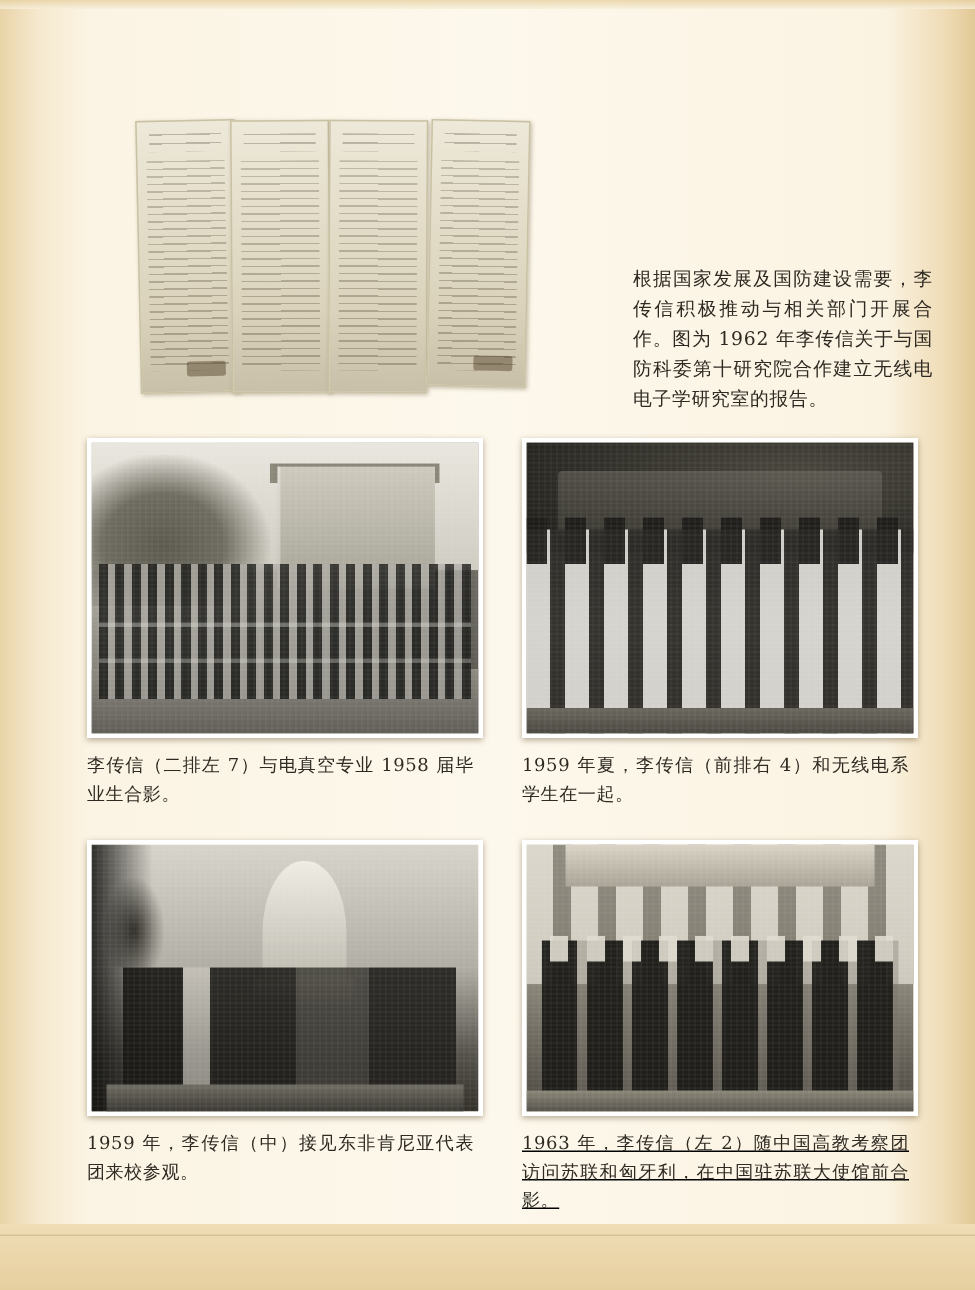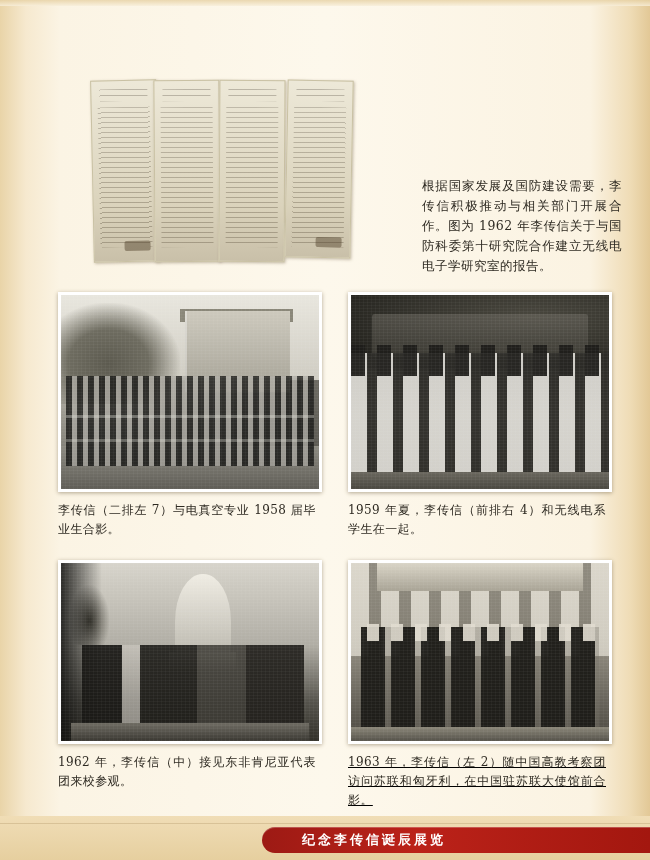--- a/index.html
+++ b/index.html
@@ -334,37 +334,34 @@
     <div class="cell c3">
       <div class="photo tall p3">
         <div class="plant"></div>
         <div class="bust"></div>
         <div class="bustbase"></div>
         <div class="darkleft"></div>
         <div class="seated"></div>
         <div class="table"></div>
         <div class="grain"></div>
       </div>
-      <div class="caption">1962 年，李传信（中）接见东非肯尼亚代表团来校参观。</div>
+      <div class="caption">1959 年，李传信（中）接见东非肯尼亚代表团来校参观。</div>
     </div>
 
     <div class="cell c4">
       <div class="photo tall p4">
         <div class="cols"></div>
         <div class="arch"></div>
         <div class="group"></div>
         <div class="faces"></div>
         <div class="steps"></div>
         <div class="grain"></div>
       </div>
       <div class="caption">1963 年，李传信（左 2）随中国高教考察团访问苏联和匈牙利，在中国驻苏联大使馆前合影。</div>
     </div>
 
   </div>
 
   <div class="banner">
     <div class="banner-rule"></div>
-    <div class="banner-bar">
-      <div class="banner-text">纪念李传信诞辰展览</div>
-    </div>
   </div>
 
 </div>
 
 </body></html>

